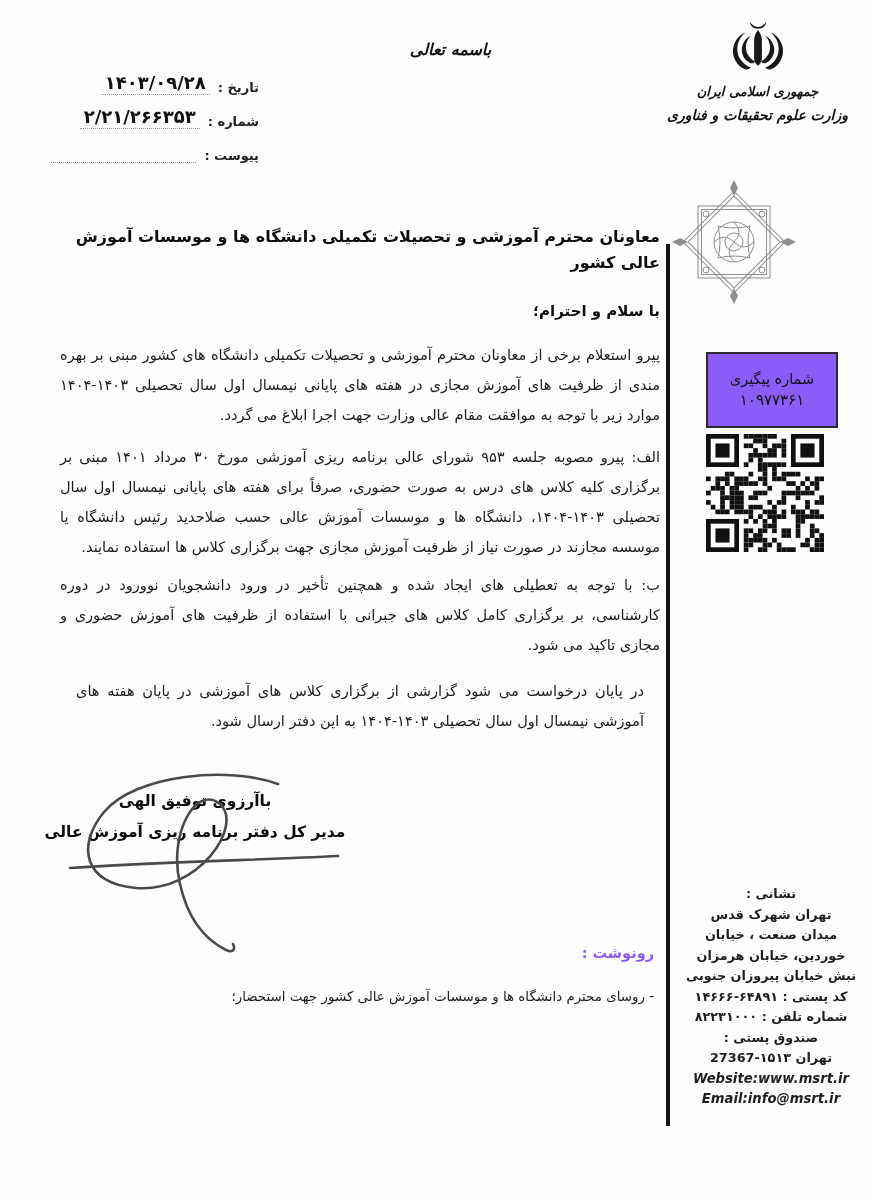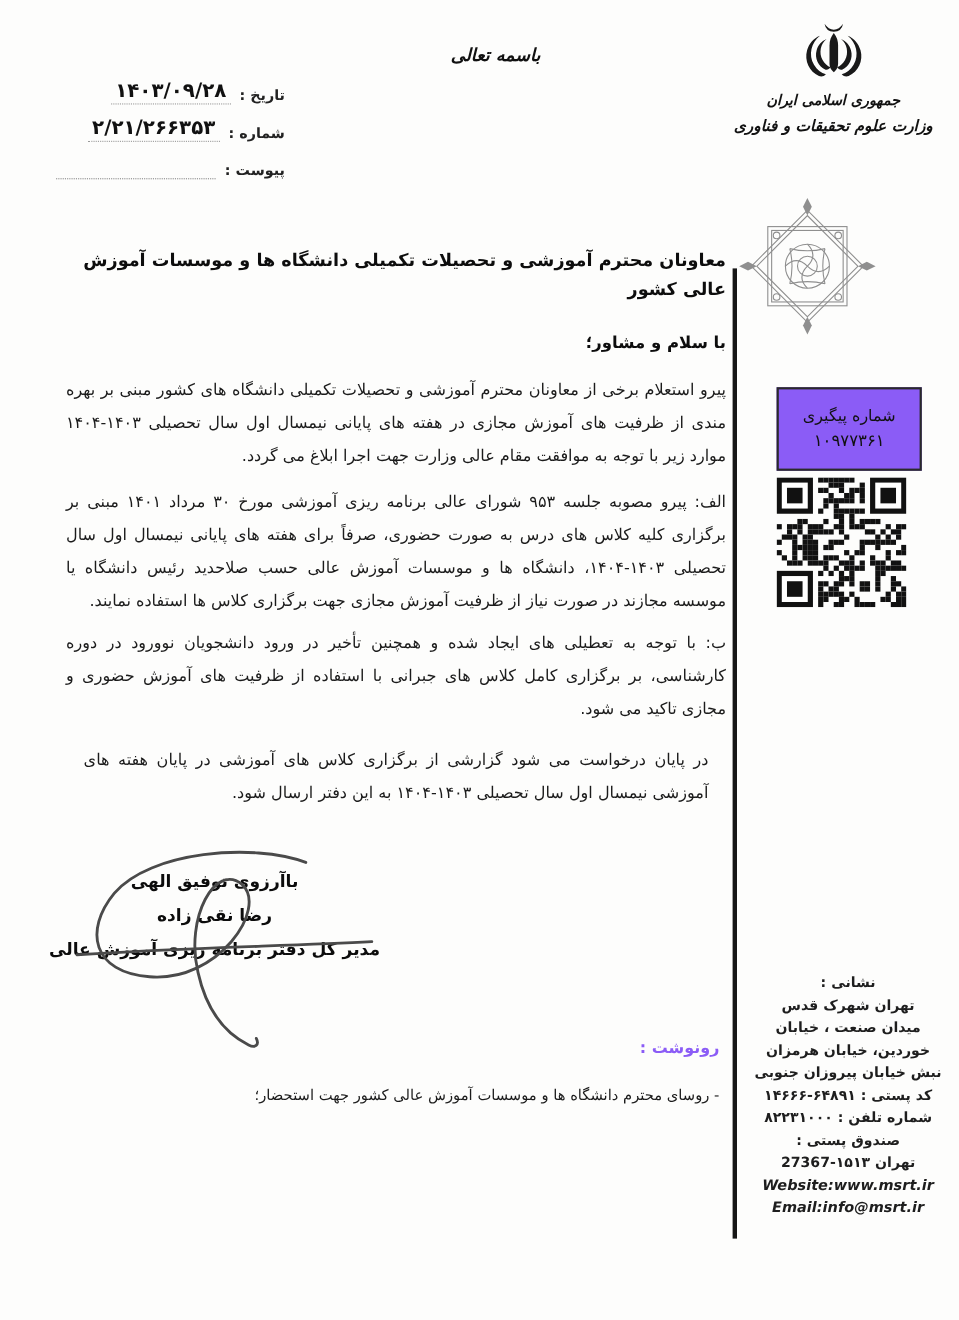--- a/index.html
+++ b/index.html
@@ -354,30 +354,29 @@
       <rect x="84.96" y="0.00" width="33.04" height="33.04"></rect>
       <rect fill="#fff" x="89.68" y="4.72" width="23.60" height="23.60"></rect>
       <rect x="94.40" y="9.44" width="14.16" height="14.16"></rect>
       <rect x="0.00" y="84.96" width="33.04" height="33.04"></rect>
       <rect fill="#fff" x="4.72" y="89.68" width="23.60" height="23.60"></rect>
       <rect x="9.44" y="94.40" width="14.16" height="14.16"></rect>
     </svg>
 
   <div class="main">
     <p class="recipient">معاونان محترم آموزشی و تحصیلات تکمیلی دانشگاه ها و موسسات آموزش عالی کشور</p>
-    <p class="salutation">با سلام و مشاور؛</p>
+    <p class="salutation">با سلام و احترام؛</p>
     <p class="para">پیرو استعلام برخی از معاونان محترم آموزشی و تحصیلات تکمیلی دانشگاه های کشور مبنی بر بهره مندی از ظرفیت های آموزش مجازی در هفته های پایانی نیمسال اول سال تحصیلی ۱۴۰۳-۱۴۰۴ موارد زیر با توجه به موافقت مقام عالی وزارت جهت اجرا ابلاغ می گردد.</p>
     <p class="para tight">الف: پیرو مصوبه جلسه ۹۵۳ شورای عالی برنامه ریزی آموزشی مورخ ۳۰ مرداد ۱۴۰۱ مبنی بر برگزاری کلیه کلاس های درس به صورت حضوری، صرفاً برای هفته های پایانی نیمسال اول سال تحصیلی ۱۴۰۳-۱۴۰۴، دانشگاه ها و موسسات آموزش عالی حسب صلاحدید رئیس دانشگاه یا موسسه مجازند در صورت نیاز از ظرفیت آموزش مجازی جهت برگزاری کلاس ها استفاده نمایند.</p>
     <p class="para tight">ب: با توجه به تعطیلی های ایجاد شده و همچنین تأخیر در ورود دانشجویان نوورود در دوره کارشناسی، بر برگزاری کامل کلاس های جبرانی با استفاده از ظرفیت های آموزش حضوری و مجازی تاکید می شود.</p>
     <p class="para">در پایان درخواست می شود گزارشی از برگزاری کلاس های آموزشی در پایان هفته های آموزشی نیمسال اول سال تحصیلی ۱۴۰۳-۱۴۰۴ به این دفتر ارسال شود.</p>
   </div>
 
   <div class="sig-block">
     <div class="sig-line">باآرزوی توفیق الهی</div>
-    <div class="sig-line">رضا نقی زاده</div>
     <div class="sig-line">مدیر کل دفتر برنامه ریزی آموزش عالی</div>
   </div>
   <svg class="sig-svg" width="310" height="190" viewBox="0 0 310 190">
     <g fill="none" stroke="#4a4a4a" stroke-width="2.6" stroke-linecap="round">
       <path d="M238 12 C 190 -6 96 2 64 40 C 36 74 44 112 96 116 C 158 121 204 54 180 32 C 156 12 128 62 140 112 C 148 148 166 168 186 178 C 192 181 196 178 193 172"></path>
       <path d="M30 96 C 120 90 220 88 298 84"></path>
     </g>
   </svg>
 
   <div class="cc">

